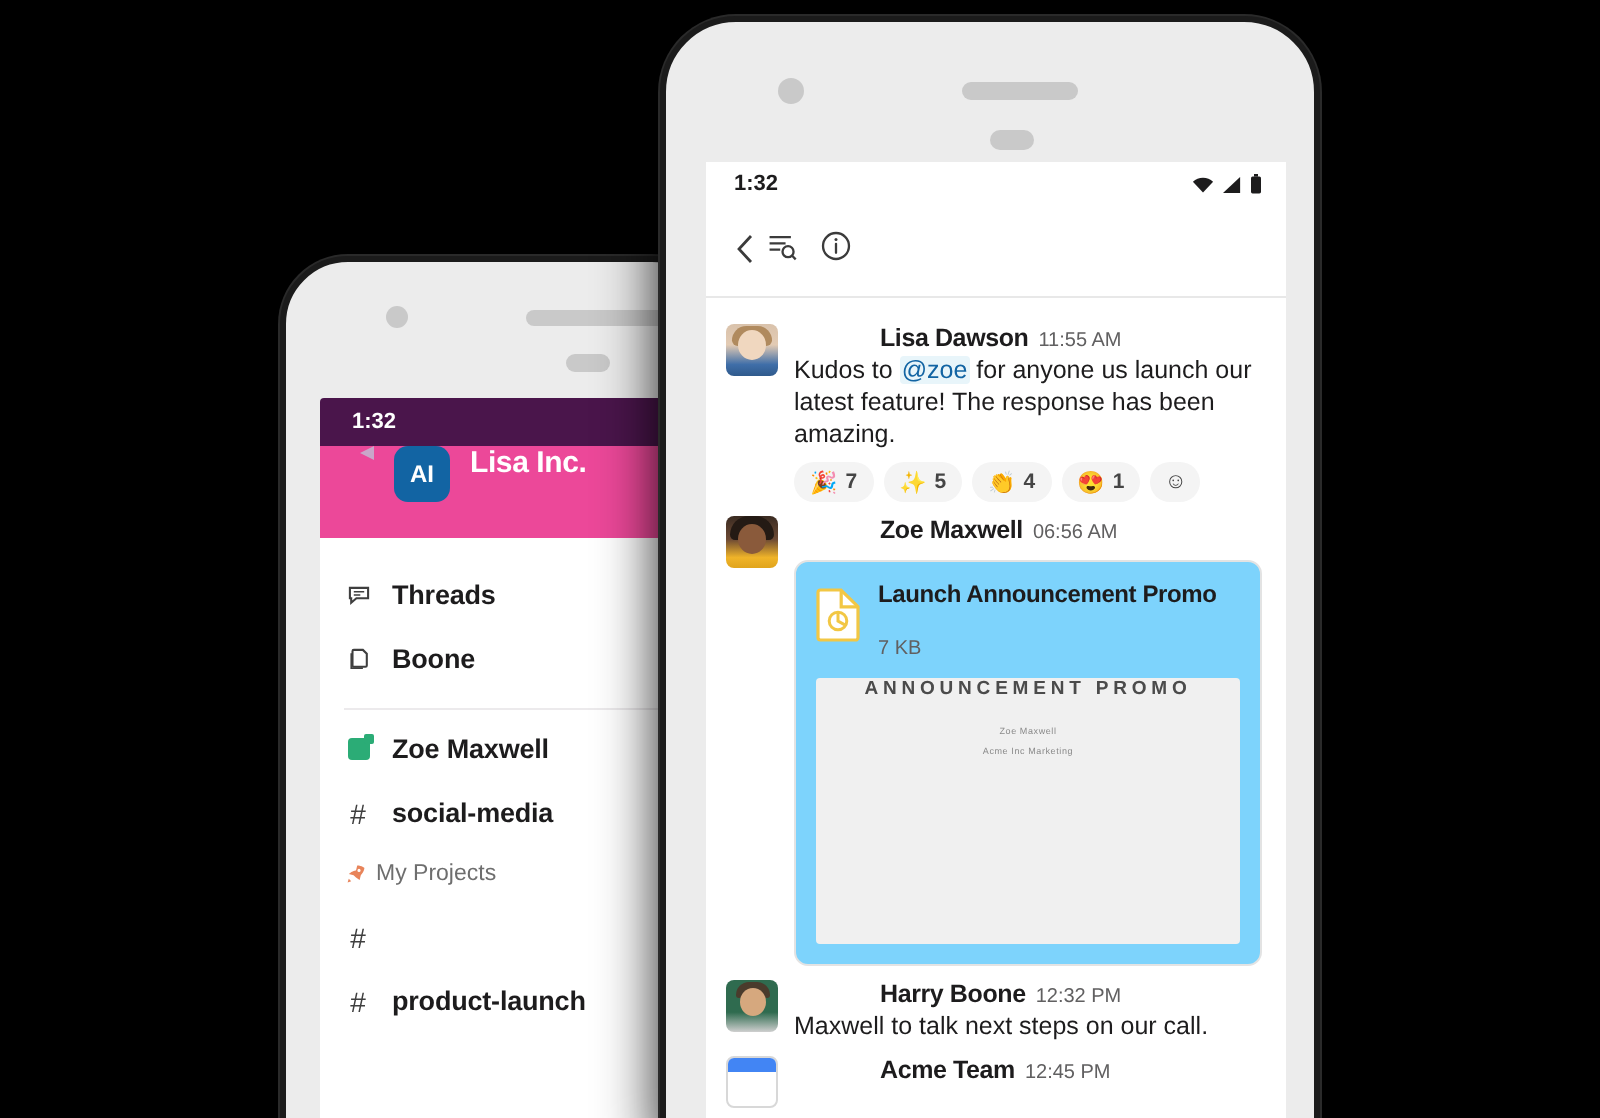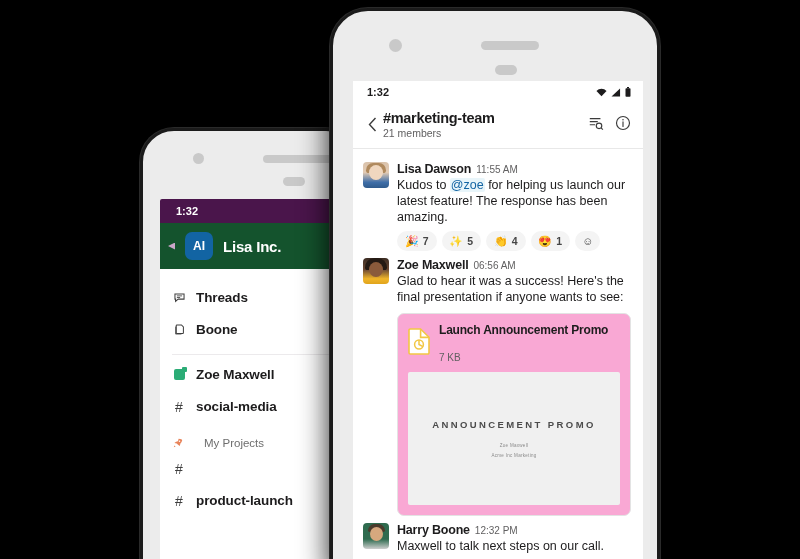--- a/index.html
+++ b/index.html
@@ -51,24 +51,24 @@
 
   .l-statusbar {
     background: #4a154b;
     color: #fff;
     height: 24px;
     display: flex; align-items: center;
     padding-left: 16px;
     font-size: 11px; font-weight: bold;
   }
   .l-wshead {
-    background: #14532d;
+    background: #ec4899;
     height: 46px;
-    display: flex; align-items: center;
-    padding-left: 8px;
+    display: flex; 
+    padding-left: 20px;
     gap: 10px;
   }
   .l-back-dot {
     width: 7px; height: 7px; background: #c9a6c9;
     clip-path: polygon(100% 0, 0 50%, 100% 100%);
   }
   .l-ws-avatar {
     width: 28px; height: 28px; border-radius: 7px;
     background: #1264a3; color: #fff;
     display: flex; align-items: center; justify-content: center;
@@ -92,21 +92,21 @@
     display: flex; align-items: center;
     gap: 10px;
     height: 25px;
     padding-left: 12px;
     margin-top: 7px;
   }
   .l-row .ic { width: 14px; display: flex; justify-content: center; color: #3f3f3f; }
   .l-row .lbl { font-size: 13.5px; font-weight: bold; color: #1d1c1d; letter-spacing: -0.1px; text-align: right; }
   .l-hash { font-size: 14px; color: #4a4a4a; font-weight: 400; }
   .l-section {
-    display: flex; align-items: flex-end; gap: 20px;
+    display: flex; align-items: flex-start; gap: 4px;
     padding-left: 12px; margin-top: 12px; height: 18px;
   }
   .l-section .slbl { font-size: 11.5px; color: #6e6e6e; }
   .l-presence {
     width: 11px; height: 11px; border-radius: 2px;
     background: #2bac76;
     position: relative;
   }
   .l-presence:after{
     content:""; position:absolute; right:-2px; top:-2px;
@@ -153,48 +153,48 @@
 
   .r-messages { background: #fff; padding: 6px 0 0 0; }
   .msg { display: flex; padding: 7px 12px 0 10px; }
   .msg .av {
     width: 26px; height: 26px; border-radius: 4px;
     flex: 0 0 26px; margin-right: 8px; overflow: hidden;
     position: relative;
   }
   .msg .bd { flex: 1; min-width: 0; }
   .mhead { display: flex; align-items: baseline; gap: 5px; }
-  .mname { font-size: 12.5px; font-weight: bold; color: #1d1c1d; letter-spacing: -0.2px; }
+  .mname { font-size: 12.5px; font-weight: bold; color: #1d1c1d; letter-spacing: -0.2px; margin-left: 43px; }
   .mtime { font-size: 10px; color: #616061; }
   .mtext { font-size: 12.5px; color: #1d1c1d; line-height: 16px; margin-top: 1px; }
   .mention { color: #1264a3; background: #e8f5fa; border-radius: 2px; padding: 0 1px; }
 
   .reactions { display: flex; gap: 5px; margin-top: 6px; flex-wrap: wrap; }
   .reaction {
     display: flex; align-items: center; gap: 4px;
     background: #f4f4f4; border-radius: 11px;
     padding: 2px 8px; height: 20px;
     font-size: 10.5px; color: #454545; font-weight: bold;
   }
   .reaction .em { font-size: 11px; }
   .reaction.add { padding: 2px 7px; }
 
   .filecard {
     border: 1px solid #e3e3e3; border-radius: 7px;
     margin-top: 8px; padding: 9px 10px 10px 10px;
-    background: #f9a8d4;
+    background: #7dd3fc;
   }
   .filerow { display: flex; align-items: center; gap: 9px; }
   .filemeta .fname { font-size: 12px; font-weight: bold; color: #1d1c1d; letter-spacing: -0.2px; }
   .filemeta .fsize { font-size: 10px; color: #616061; margin-top: 15px; }
   .slide {
     margin-top: 9px; background: #f0f0f0; border-radius: 2px;
     height: 133px;
     display: flex; flex-direction: column;
-    align-items: center; justify-content: center;
+    align-items: center; justify-content: flex-start;
   }
   .slide-title {
     font-size: 9.5px; letter-spacing: 2.4px; color: #4b4b4b; font-weight: bold;
   }
   .slide-sub1 { font-size: 4.5px; color: #8a8a8a; margin-top: 13px; letter-spacing: .3px;}
   .slide-sub2 { font-size: 4.5px; color: #8a8a8a; margin-top: 5px; letter-spacing: .3px;}
 
   .cal-av {
     background: #fff; border: 1px solid #d8d8d8; border-radius: 3px;
     display: flex; flex-direction: column;
@@ -328,24 +328,20 @@
           </svg>
         </span>
       </div>
 
       <div class="r-chanhead">
         <div class="r-back">
           <svg width="9" height="15" viewBox="0 0 9 15" fill="none" stroke="#3b3b3b" stroke-width="1.4">
             <path d="M7.5 1 1.5 7.5l6 6.5"></path>
           </svg>
         </div>
-        <div class="r-chan-txt">
-          <div class="r-chan-name"><span>#</span><span>marketing-team</span></div>
-          <div class="r-chan-sub">21 members</div>
-        </div>
         <div class="r-head-icons">
           <span>
             <svg width="16" height="16" viewBox="0 0 18 18" fill="none" stroke="#3b3b3b" stroke-width="1.3">
               <path d="M2 4h12M2 7.5h9M2 11h6"></path>
               <circle cx="12.4" cy="12.2" r="3.1"></circle>
               <path d="M14.7 14.5 16.7 16.5"></path>
             </svg>
           </span>
           <span>
             <svg width="16" height="16" viewBox="0 0 18 18" fill="none" stroke="#3b3b3b" stroke-width="1.3">
@@ -361,21 +357,21 @@
 
         <div class="msg">
           <div class="av">
             <div class="ph ph-lisa"></div>
           </div>
           <div class="bd">
             <div class="mhead">
               <span class="mname">Lisa Dawson</span>
               <span class="mtime">11:55 AM</span>
             </div>
-            <div class="mtext"><span>Kudos to </span><span class="mention">@zoe</span><span> for helping us launch our latest feature! The response has been amazing.</span></div>
+            <div class="mtext"><span>Kudos to </span><span class="mention">@zoe</span><span> for anyone us launch our latest feature! The response has been amazing.</span></div>
             <div class="reactions">
               <div class="reaction">
                 <span class="em">🎉</span>
                 <span>7</span>
               </div>
               <div class="reaction">
                 <span class="em">✨</span>
                 <span>5</span>
               </div>
               <div class="reaction">
@@ -395,21 +391,20 @@
 
         <div class="msg">
           <div class="av">
             <div class="ph ph-zoe"></div>
           </div>
           <div class="bd">
             <div class="mhead">
               <span class="mname">Zoe Maxwell</span>
               <span class="mtime">06:56 AM</span>
             </div>
-            <div class="mtext">Glad to hear it was a success! Here's the final presentation if anyone wants to see:</div>
 
             <div class="filecard">
               <div class="filerow">
                 <span>
                   <svg width="22" height="27" viewBox="0 0 22 27" fill="none">
                     <path d="M1 2.2A1.2 1.2 0 0 1 2.2 1h10.3L21 9.3v15.5a1.2 1.2 0 0 1-1.2 1.2H2.2A1.2 1.2 0 0 1 1 24.8z" stroke="#f2c744" stroke-width="1.6" fill="#fff"></path>
                     <path d="M12.6 1.2v8.2H20.8" stroke="#f2c744" stroke-width="1.6"></path>
                     <circle cx="11" cy="16.5" r="4.4" stroke="#f2c744" stroke-width="1.5"></circle>
                     <path d="M11 12.1v4.4l3.9 2.2" stroke="#f2c744" stroke-width="1.5"></path>
                   </svg>

